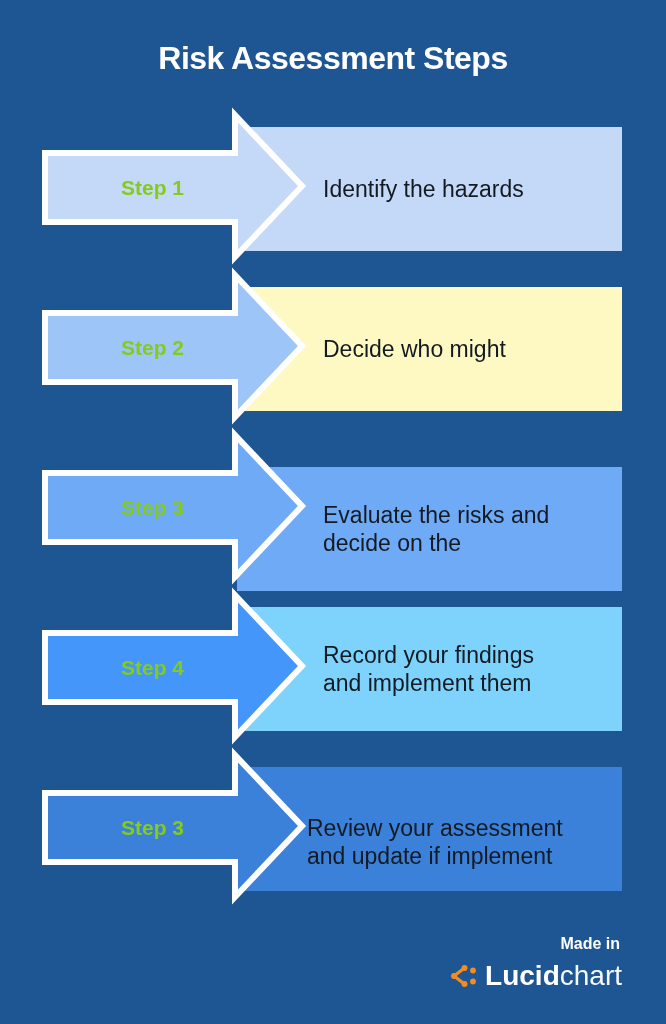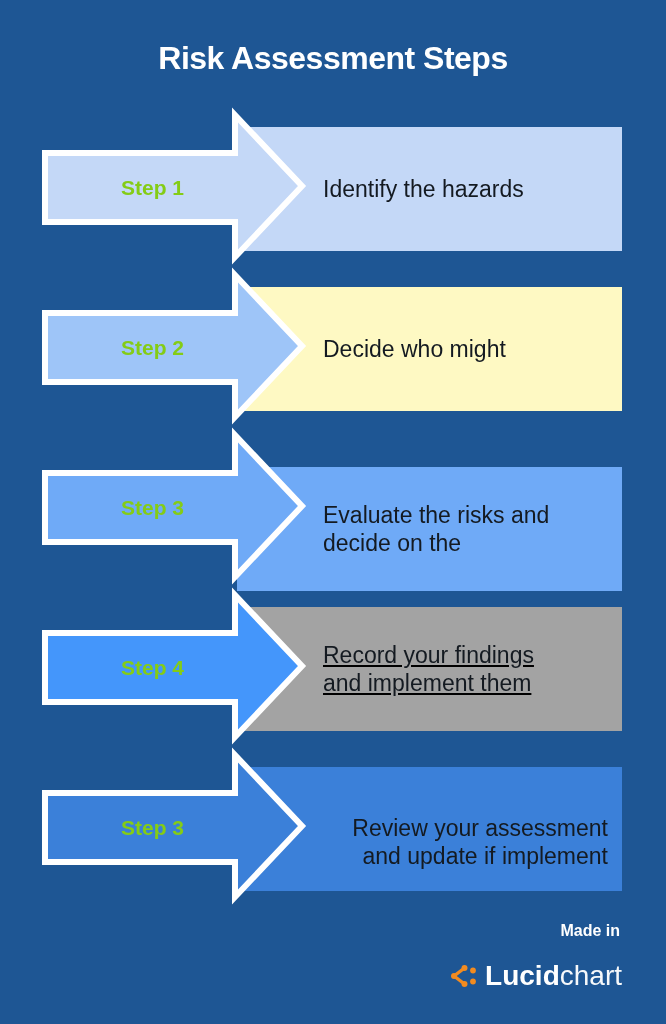--- a/index.html
+++ b/index.html
@@ -37,21 +37,21 @@
     justify-content: center;
     padding-left: 86px;
   }
   .desc {
     color: #141a21;
     font-size: 23px;
     line-height: 28px;
   }
   .desc-line { display: block; }
   
-  .row:nth-child(5) .desc { text-align: right; padding-right: 14px; margin-left: -16px; margin-top: 25px; }
+  .row:nth-child(5) .desc { text-align: left; padding-right: 14px; margin-left: -16px; margin-top: 25px; }
 
   .arrow-svg {
     position: absolute;
     left: 38px; top: 3px;
     width: 268px; height: 154px;
     overflow: visible;
   }
 
   .step-label {
     position: absolute;
@@ -66,21 +66,21 @@
 
   .badge {
     position: absolute;
     right: 44px; bottom: 32px;
     text-align: right;
     color: #ffffff;
   }
   .made-in {
     font-size: 16px;
     font-weight: bold;
-    margin-bottom: 20px;
+    margin-bottom: 7px;
     padding-right: 2px;
   }
   .logo-row {
     display: flex;
     align-items: center;
     justify-content: flex-end;
     gap: 8px;
   }
   .logo-icon-svg { width: 28px; height: 28px; display: block; }
   .brand { font-size: 28px; letter-spacing: 0; }
@@ -126,21 +126,21 @@
             <span class="desc-line">decide on the</span>
           </div>
     </div>
     <svg class="arrow-svg" viewBox="0 0 268 154" aria-hidden="true">
       <polygon points="7,42 197,42 197,4 264,75 197,146 197,111 7,111" stroke="#ffffff" stroke-width="6" stroke-linejoin="miter" fill="#6faaf7"></polygon>
     </svg>
     <div class="step-label">Step 3</div>
   </div>
 
   <div class="row">
-    <div class="rect" style="background: #a3a3a3; text-decoration: underline;">
+    <div class="rect" style="background: #7dd3fc;">
       <div class="desc">
             <span class="desc-line">Record your findings</span>
             <span class="desc-line">and implement them</span>
           </div>
     </div>
     <svg class="arrow-svg" viewBox="0 0 268 154" aria-hidden="true">
       <polygon points="7,42 197,42 197,4 264,75 197,146 197,111 7,111" stroke="#ffffff" stroke-width="6" stroke-linejoin="miter" fill="#4496fb"></polygon>
     </svg>
     <div class="step-label">Step 4</div>
   </div>

